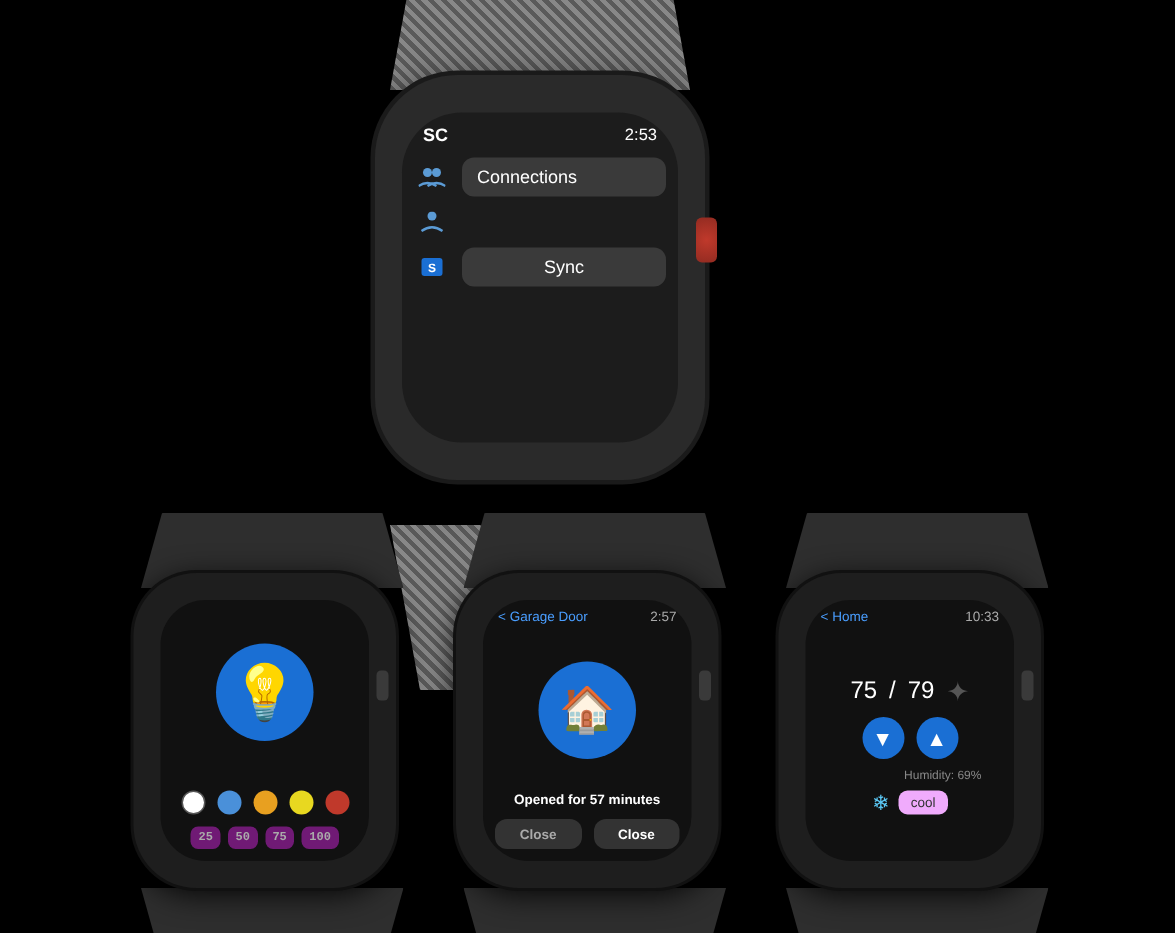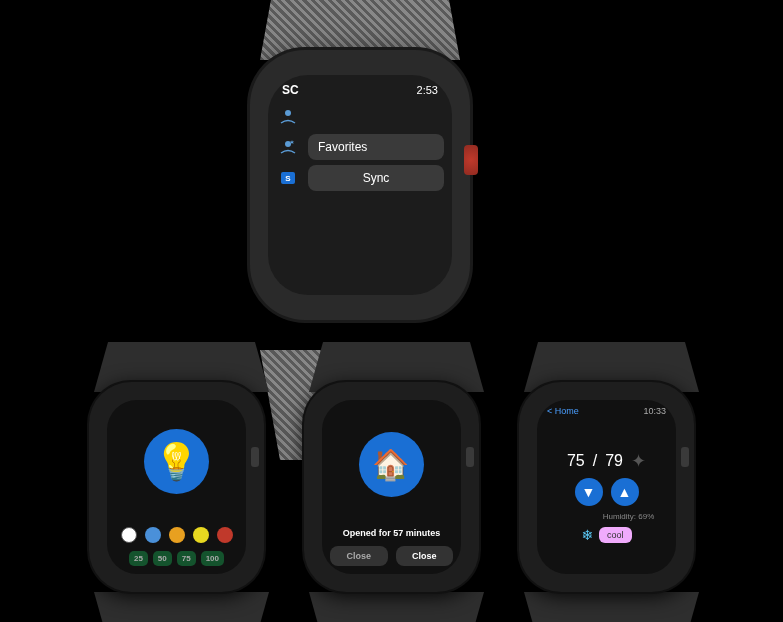--- a/index.html
+++ b/index.html
@@ -254,26 +254,27 @@
     }
 
     .pct-buttons {
       display: flex;
       justify-content: center;
       gap: 5px;
       padding: 4px 8px 8px;
     }
 
     .pct-btn {
-      background: #14532d;
+      background: #701a75;
       color: #aaa;
       border-radius: 5px;
       font-size: 8px;
       padding: 3px 5px;
       font-weight: 600;
+      font-family: Liberation Mono, monospace;
     }
 
     
     .garage-area {
       flex: 1;
       display: flex;
       align-items: center;
       justify-content: center;
     }
 
@@ -413,40 +414,41 @@
     <div class="crown"></div>
 
     <div class="watch-screen-main">
       <div class="header">
         <span class="initials">SC</span>
         <span>2:53</span>
       </div>
 
       <div class="menu-items">
 
+        <div class="menu-row">
+          <div class="menu-icon">
+            <svg width="18" height="14" viewBox="0 0 18 14">
+              <circle cx="6" cy="4" r="3" fill="#5b9bd5"></circle>
+              <circle cx="12" cy="4" r="3" fill="#5b9bd5"></circle>
+              <path d="M0 13 Q6 9 12 13" stroke="#5b9bd5" stroke-width="1.5" fill="none"></path>
+              <path d="M6 13 Q12 9 18 13" stroke="#5b9bd5" stroke-width="1.5" fill="none"></path>
+            </svg>
+          </div>
+          <div class="menu-btn gray">Connections</div>
+        </div>
 
         <div class="menu-row">
           <div class="menu-icon">
             <svg width="18" height="14" viewBox="0 0 18 14">
               <circle cx="9" cy="3" r="3" fill="#5b9bd5"></circle>
               <path d="M2 13 Q9 8 16 13" stroke="#5b9bd5" stroke-width="1.5" fill="none"></path>
             </svg>
           </div>
         </div>
 
-        <div class="menu-row">
-          <div class="menu-icon">
-            <svg width="18" height="14" viewBox="0 0 18 14">
-              <circle cx="9" cy="4" r="3" fill="#5b9bd5"></circle>
-              <path d="M2 13 Q9 8 16 13" stroke="#5b9bd5" stroke-width="1.5" fill="none"></path>
-              <path d="M12 2 L13 5 L16 5 L14 7 L15 10 L12 8 L9 10 L10 7 L8 5 L11 5 Z" fill="#5b9bd5" transform="scale(0.5) translate(14, -2)"></path>
-            </svg>
-          </div>
-          <div class="menu-btn gray">Favorites</div>
-        </div>
 
         <div class="menu-row">
           <div class="menu-icon">
             <svg width="18" height="16" viewBox="0 0 18 16">
               <rect x="2" y="2" width="14" height="12" rx="2" fill="#1a6fd4"></rect>
               <text x="9" y="11" text-anchor="middle" font-size="8" fill="#fff" font-weight="bold">S</text>
             </svg>
           </div>
           <div class="menu-btn sync">Sync</div>
         </div>
@@ -482,20 +484,26 @@
       </div>
     </div>
   </div>
 
   <div class="small-watch">
     <div class="sw-band-top"></div>
     <div class="sw-band-bottom"></div>
     <div class="sw-body">
       <div class="sw-crown"></div>
       <div class="sw-screen">
+        <div class="sw-header">
+          <span class="back-arrow">
+            <span>&lt; Garage Door</span>
+          </span>
+          <span class="time">2:57</span>
+        </div>
         <div class="garage-area">
           <div class="garage-circle">🏠</div>
         </div>
         <div class="garage-text">Opened for 57 minutes</div>
         <div class="garage-buttons">
           <div class="g-btn">Close</div>
           <div class="g-btn active">Close</div>
         </div>
       </div>
     </div>

